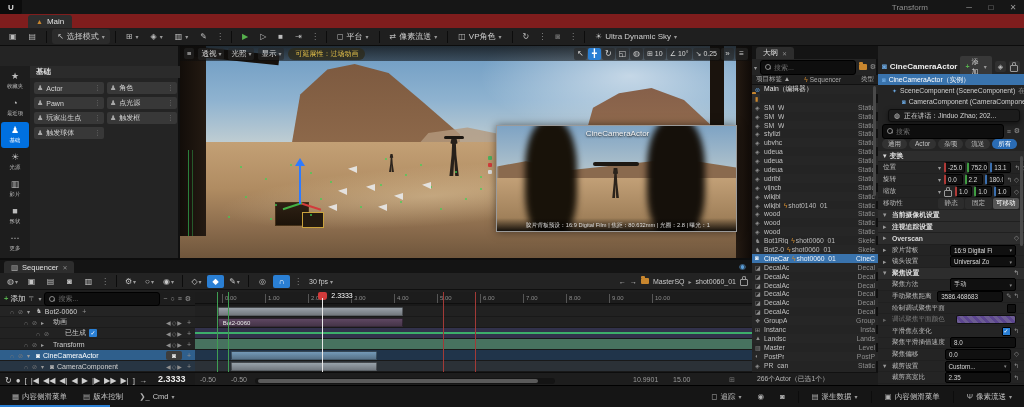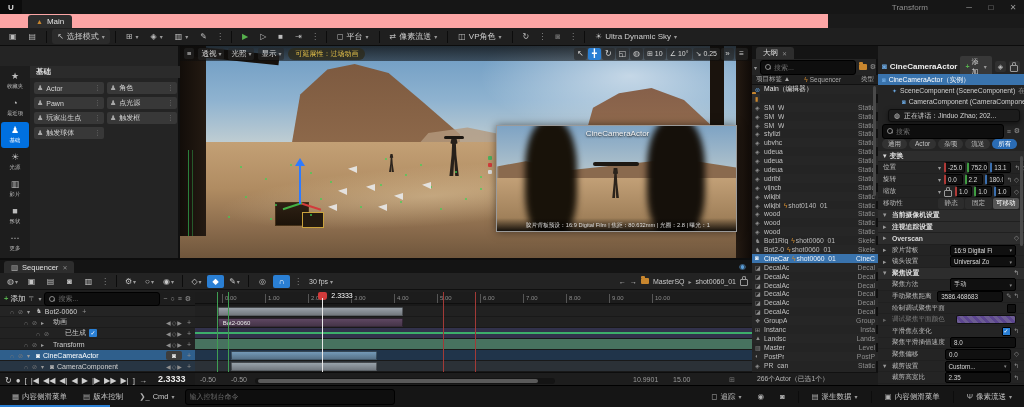--- a/index.html
+++ b/index.html
@@ -10,21 +10,21 @@
   i,em{font-style:normal;}
   input{font-family:inherit;}
 
   
   #titlebar{left:0;top:0;width:1024px;height:14px;background:#161616;display:flex;align-items:center;}
   #logo{width:22px;height:14px;display:flex;align-items:center;justify-content:center;background:#0c0c0c;color:#ddd;font-weight:bold;font-size:8px;border-radius:0 0 2px 0;}
   .menu-item{padding:0 8px;color:#c3c3c3;font-size:8px;cursor:default;}
   #win-title{margin-left:auto;color:#8f8f8f;font-size:8px;}
   .winctl{width:22px;text-align:center;color:#9a9a9a;font-size:8px;}
   
-  #tabrow{left:0;top:14px;width:828px;height:14px;background:#fca5a5;display:flex;align-items:flex-end;}
+  #tabrow{left:0;top:14px;width:1024px;height:14px;background:#7f1d1d;display:flex;align-items:flex-end;}
   #main-tab{margin-left:28px;height:13px;background:#2d2d2d;border-radius:3px 3px 0 0;display:flex;align-items:center;padding:0 8px;gap:4px;color:#e2e2e2;}
   #main-tab .lvl{color:#c8862e;font-size:7px;}
   
   #toolbar{left:0;top:28px;width:1024px;height:18px;background:#1f1f1f;border-bottom:1px solid #0c0c0c;display:flex;align-items:center;gap:2px;padding:0 4px;box-sizing:border-box;}
   .tbtn{display:flex;align-items:center;gap:3px;padding:2px 5px;border-radius:3px;color:#cfcfcf;font-size:8px;}
   .tbtn .ic{font-size:8px;color:#bdbdbd;}
   .tbtn.framed{background:#2b2b2b;}
   .vsep{width:1px;height:12px;background:#0c0c0c;margin:0 3px;}
   .chev{font-size:6px;color:#9a9a9a;}
   .kebab{color:#8a8a8a;padding:0 2px;}
@@ -1242,23 +1242,20 @@
       </span>
     <span class="stbtn">
         <span class="ic">▤</span>
         <span>版本控制</span>
       </span>
     <span class="stbtn">
         <span class="ic">❯_</span>
         <span>Cmd</span>
         <span class="chev">▾</span>
       </span>
-    <div class="searchbox" id="console">
-      <input placeholder="输入控制台命令" style="">
-    </div>
     <div id="status-right">
       <span class="stbtn">
           <span class="ic">◻</span>
           <span>追踪</span>
           <span class="chev">▾</span>
         </span>
       <span class="stbtn">
           <span class="ic">◉</span>
         </span>
       <span class="stbtn">

